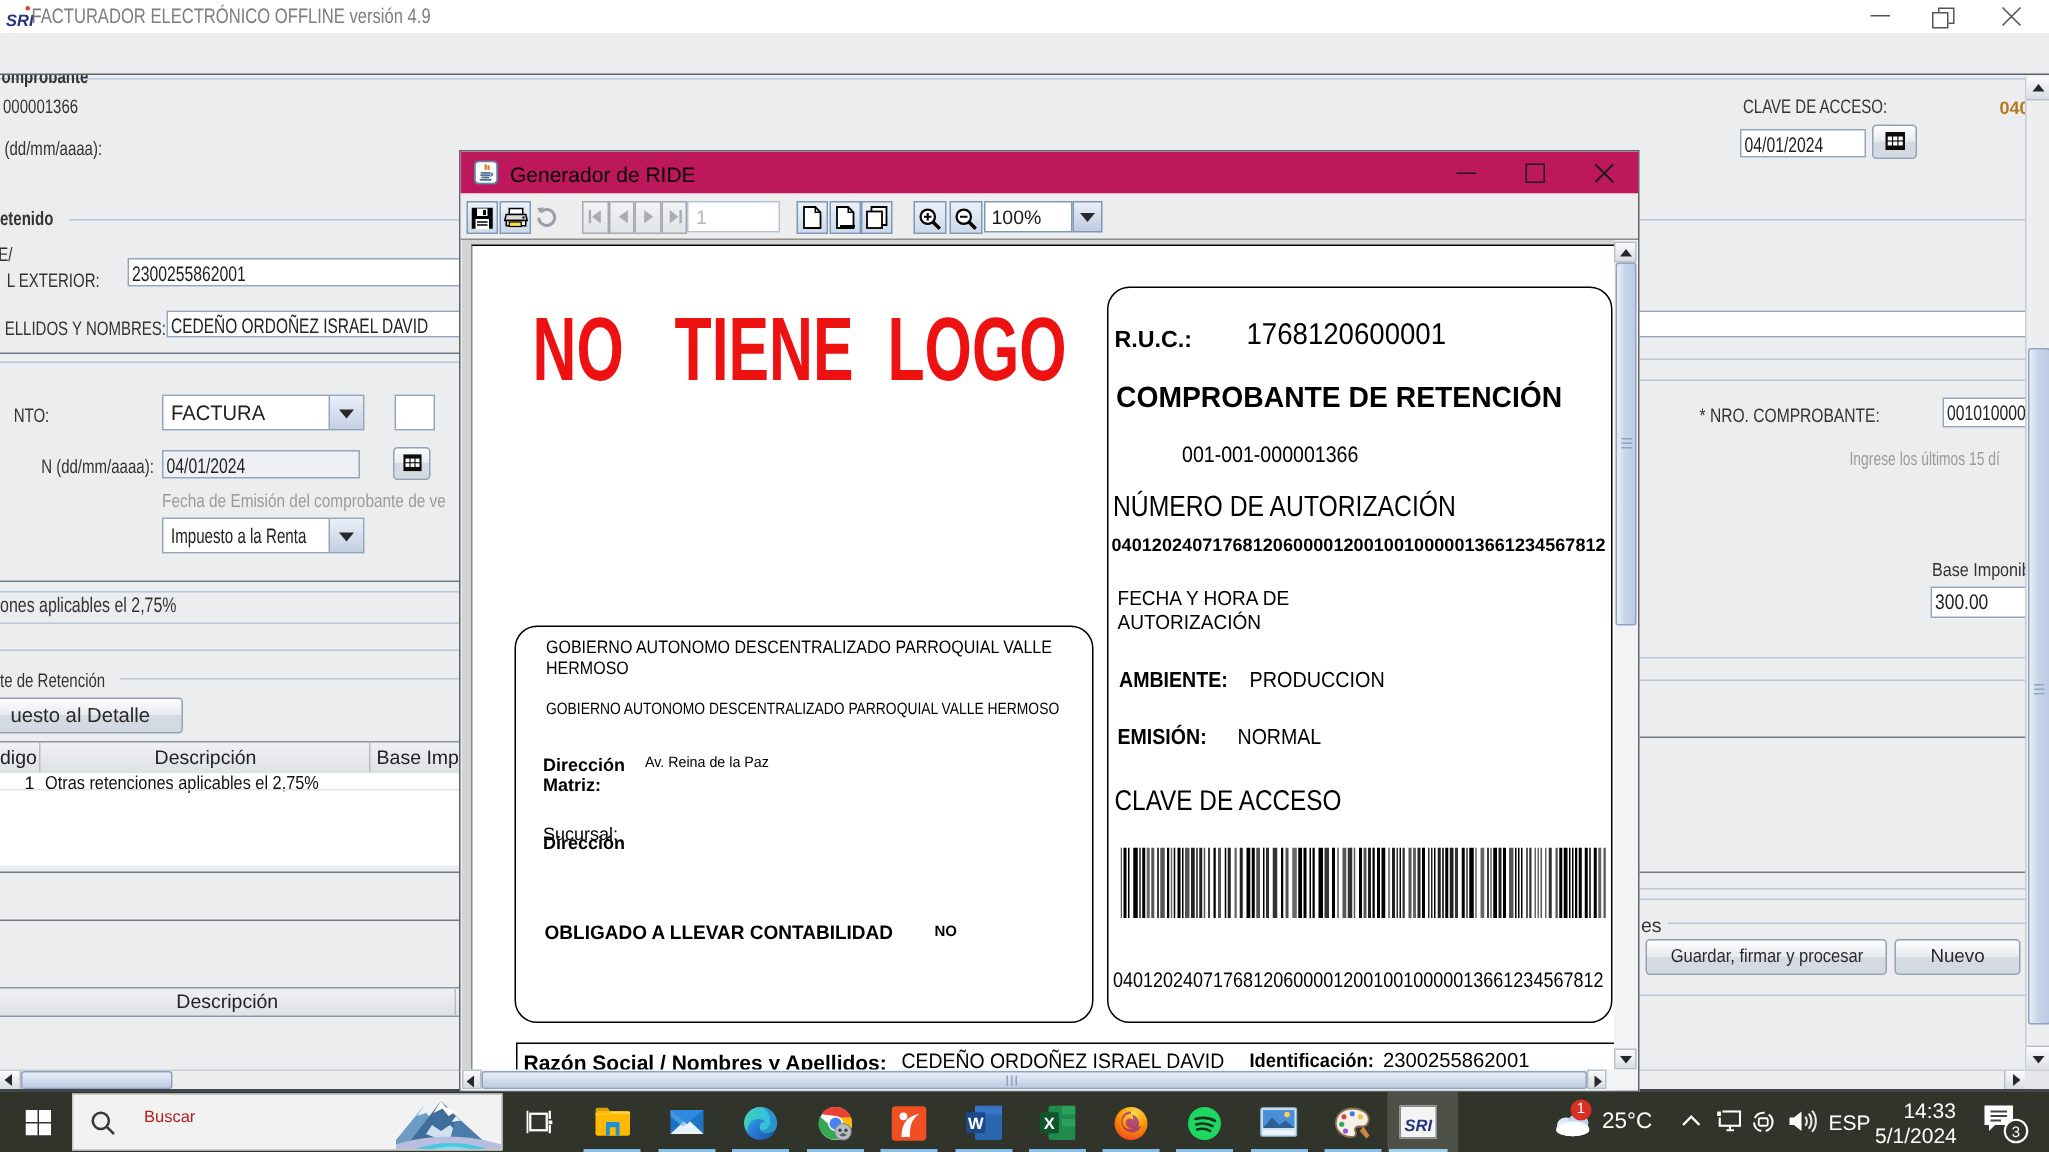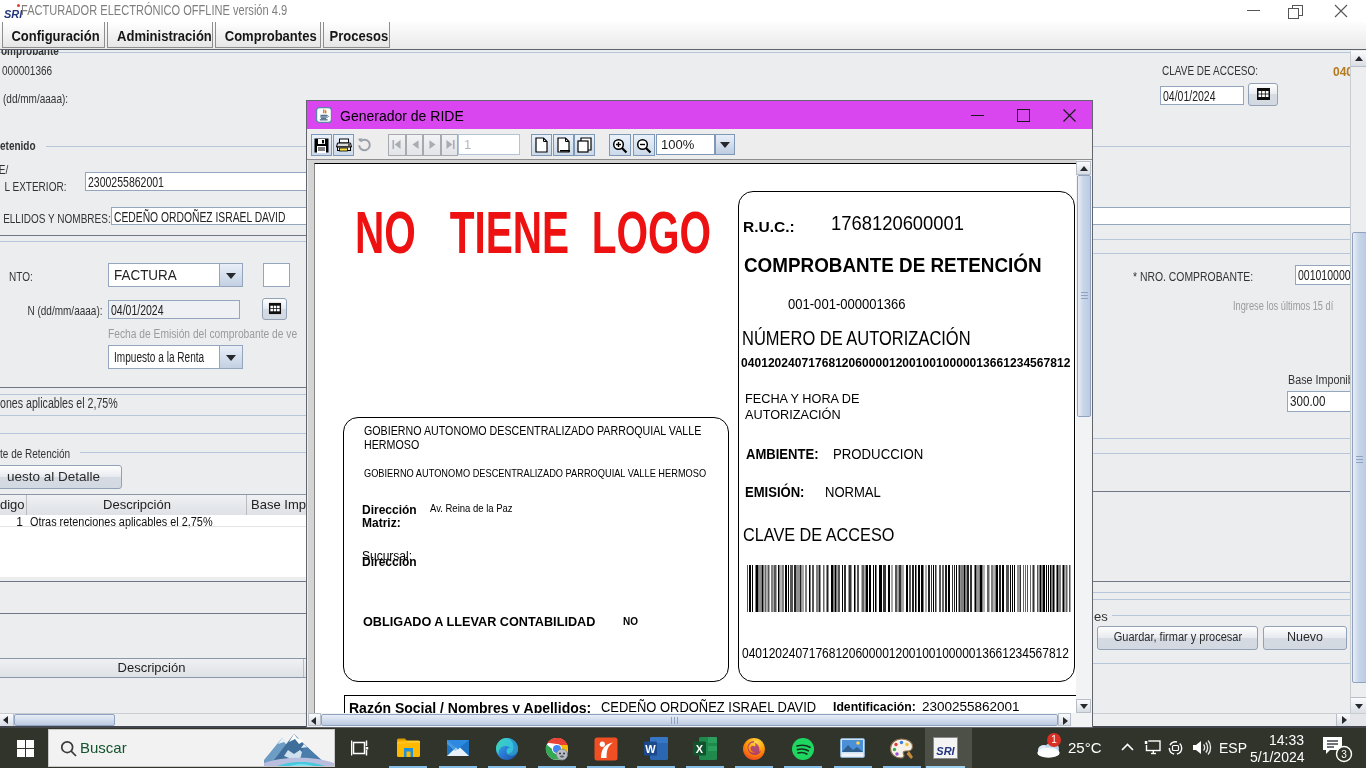--- a/index.html
+++ b/index.html
@@ -38,26 +38,20 @@
     <div class="abs" style="left:21px;top:2px;font-size:14px;color:#7e7e7e;transform:scaleX(0.79);transform-origin:0 50%;">FACTURADOR ELECTRÓNICO OFFLINE versión 4.9</div>
 
     <div class="abs" style="left:1247px;top:10px;width:13px;height:1.2px;background:#555;"></div>
     <div class="abs" style="left:1292px;top:5px;width:9px;height:9px;border:1.1px solid #555;"></div>
     <div class="abs" style="left:1288px;top:8px;width:9px;height:9px;border:1.1px solid #555;background:#fff;"></div>
     <svg class="abs" style="left:1334px;top:4px;" width="14" height="14" viewBox="0 0 14 14">
       <path d="M1 1 L13 13 M13 1 L1 13" stroke="#555" stroke-width="1.1"></path>
     </svg>
   </div>
 
-  <div class="abs" style="left:0;top:22px;width:1366px;height:28px;background:linear-gradient(#fdfdfd,#e9e9e9);">
-    <div class="mbtn" style="left:2px;width:101px;"><span style="display:inline-block;transform:scaleX(0.84);">Configuración</span></div>
-    <div class="mbtn" style="left:107px;width:104px;"><span style="display:inline-block;transform:scaleX(0.84);">Administración</span></div>
-    <div class="mbtn" style="left:215px;width:104px;"><span style="display:inline-block;transform:scaleX(0.84);">Comprobantes</span></div>
-    <div class="mbtn" style="left:323px;width:65px;"><span style="display:inline-block;transform:scaleX(0.84);">Procesos</span></div>
-  </div>
   <style>
     .mbtn{position:absolute;top:0px;height:25px;border:1px solid #8e8e8e;border-top:none;
       background:linear-gradient(#ffffff,#e6e6e6);font-weight:bold;font-size:15.5px;color:#161616;
       text-align:center;line-height:27px;}
   </style>
   <div class="lineD" style="left:0;top:49px;width:1366px;background:#5d646e;"></div>
   <div class="lineL" style="left:0;top:52px;width:1366px;"></div>
 
   <div class="abs" style="left:0;top:50px;width:1366px;height:663px;overflow:hidden;">
 
@@ -209,21 +203,21 @@
     <div class="abs" style="left:14px;top:0px;width:101px;height:12px;border:1px solid #8fa3c0;box-sizing:border-box;border-radius:2px;background:linear-gradient(#e8eef7,#bccbe2);"></div>
     <div class="abs" style="left:1336px;top:0;width:14px;height:12px;background:linear-gradient(#fafbfc,#d8dde4);border-left:1px solid #b9bfc8;">
       <div class="abs" style="left:5px;top:2px;width:0;height:0;border-top:4px solid transparent;border-bottom:4px solid transparent;border-left:5px solid #26282c;"></div>
     </div>
     <div class="abs" style="left:1350px;top:0;width:16px;height:13px;background:#e4e6e9;"></div>
   </div>
   <div class="abs" style="left:0;top:726px;width:1366px;height:2px;background:#43474d;"></div>
 
   <div class="abs" style="left:306px;top:100px;width:787px;height:628px;border:1px solid #62666c;background:#ededed;box-sizing:border-box;overflow:hidden;z-index:40;">
 
-    <div class="abs" style="left:0;top:0;width:785px;height:28px;background:#d946ef;">
+    <div class="abs" style="left:0;top:0;width:785px;height:28px;background:#be185d;">
 
       <svg class="abs" style="left:9px;top:6px;" width="16" height="16" viewBox="0 0 16 16">
         <rect x="0.5" y="0.5" width="15" height="15" rx="3" fill="#fdfdfd" stroke="#5d87a8" stroke-width="1.4"></rect>
         <path d="M8.2 2.6 C6.8 4 8.8 4.6 7.4 6.2 M10 3.4 C9 4.4 10.4 5 9.4 6.2" stroke="#e07f1f" stroke-width="1.5" fill="none"></path>
         <path d="M4.5 8.3 L11 8.3 M4.2 9.8 L10.8 9.8 M5 11.3 L10.2 11.3" stroke="#54738f" stroke-width="1.2"></path>
         <path d="M11.2 8.5 C13 8.8 12.6 10.4 10.6 10.4" stroke="#54738f" stroke-width="1" fill="none"></path>
         <path d="M3.8 12.8 L11.6 12.8" stroke="#54738f" stroke-width="1.4"></path>
       </svg>
       <div class="abs" style="left:33px;top:7px;font-size:14px;color:#000;">Generador de RIDE</div>
       <div class="abs" style="left:664px;top:14px;width:13px;height:1.4px;background:#1a1a1a;"></div>
@@ -519,21 +513,21 @@
         <rect x="9" y="0" width="8" height="8" fill="#fff"></rect>
       <rect x="0" y="9" width="8" height="8" fill="#fff"></rect>
         <rect x="9" y="9" width="8" height="8" fill="#fff"></rect>
     </svg>
 
     <div class="abs" style="left:48px;top:1px;width:287px;height:38px;background:#f2f2f2;border:1px solid #c8c8c8;box-sizing:border-box;overflow:hidden;">
       <svg class="abs" style="left:11px;top:10px;" width="18" height="18" viewBox="0 0 18 18">
         <circle cx="7.2" cy="7.2" r="5.4" fill="none" stroke="#3a3a3a" stroke-width="1.7"></circle>
         <path d="M11.2 11.2 L16 16" stroke="#3a3a3a" stroke-width="1.7"></path>
       </svg>
-      <div class="abs" style="left:31px;top:9px;font-size:15px;color:#14532d;">Buscar</div>
+      <div class="abs" style="left:47px;top:9px;font-size:11px;color:#b91c1c;">Buscar</div>
 
       <svg class="abs" style="left:215px;top:0px;" width="70" height="38" viewBox="0 0 70 38">
         <rect x="0" y="0" width="70" height="38" fill="#f2f2f2"></rect>
         <path d="M0 30 L18 8 L30 20 L24 38 L0 38 Z" fill="#6d9cc4"></path>
         <path d="M18 8 L14 14 L20 12 L24 16 L28 13 L22 11 Z" fill="#e8f1f8"></path>
         <path d="M10 30 L30 4 L52 26 L46 38 L14 38 Z" fill="#3f6e9a"></path>
         <path d="M30 4 L25 12 L31 9 L35 14 L40 11 L33 8 Z" fill="#fff"></path>
         <path d="M24 20 L30 24 L36 20 L42 26 L30 30 L20 26 Z" fill="#cfe0ee"></path>
         <path d="M40 14 L62 34 L70 38 L34 38 Z" fill="#4a7dac"></path>
         <path d="M40 14 L37 18 L43 17 L46 20 Z" fill="#e8f1f8"></path>

